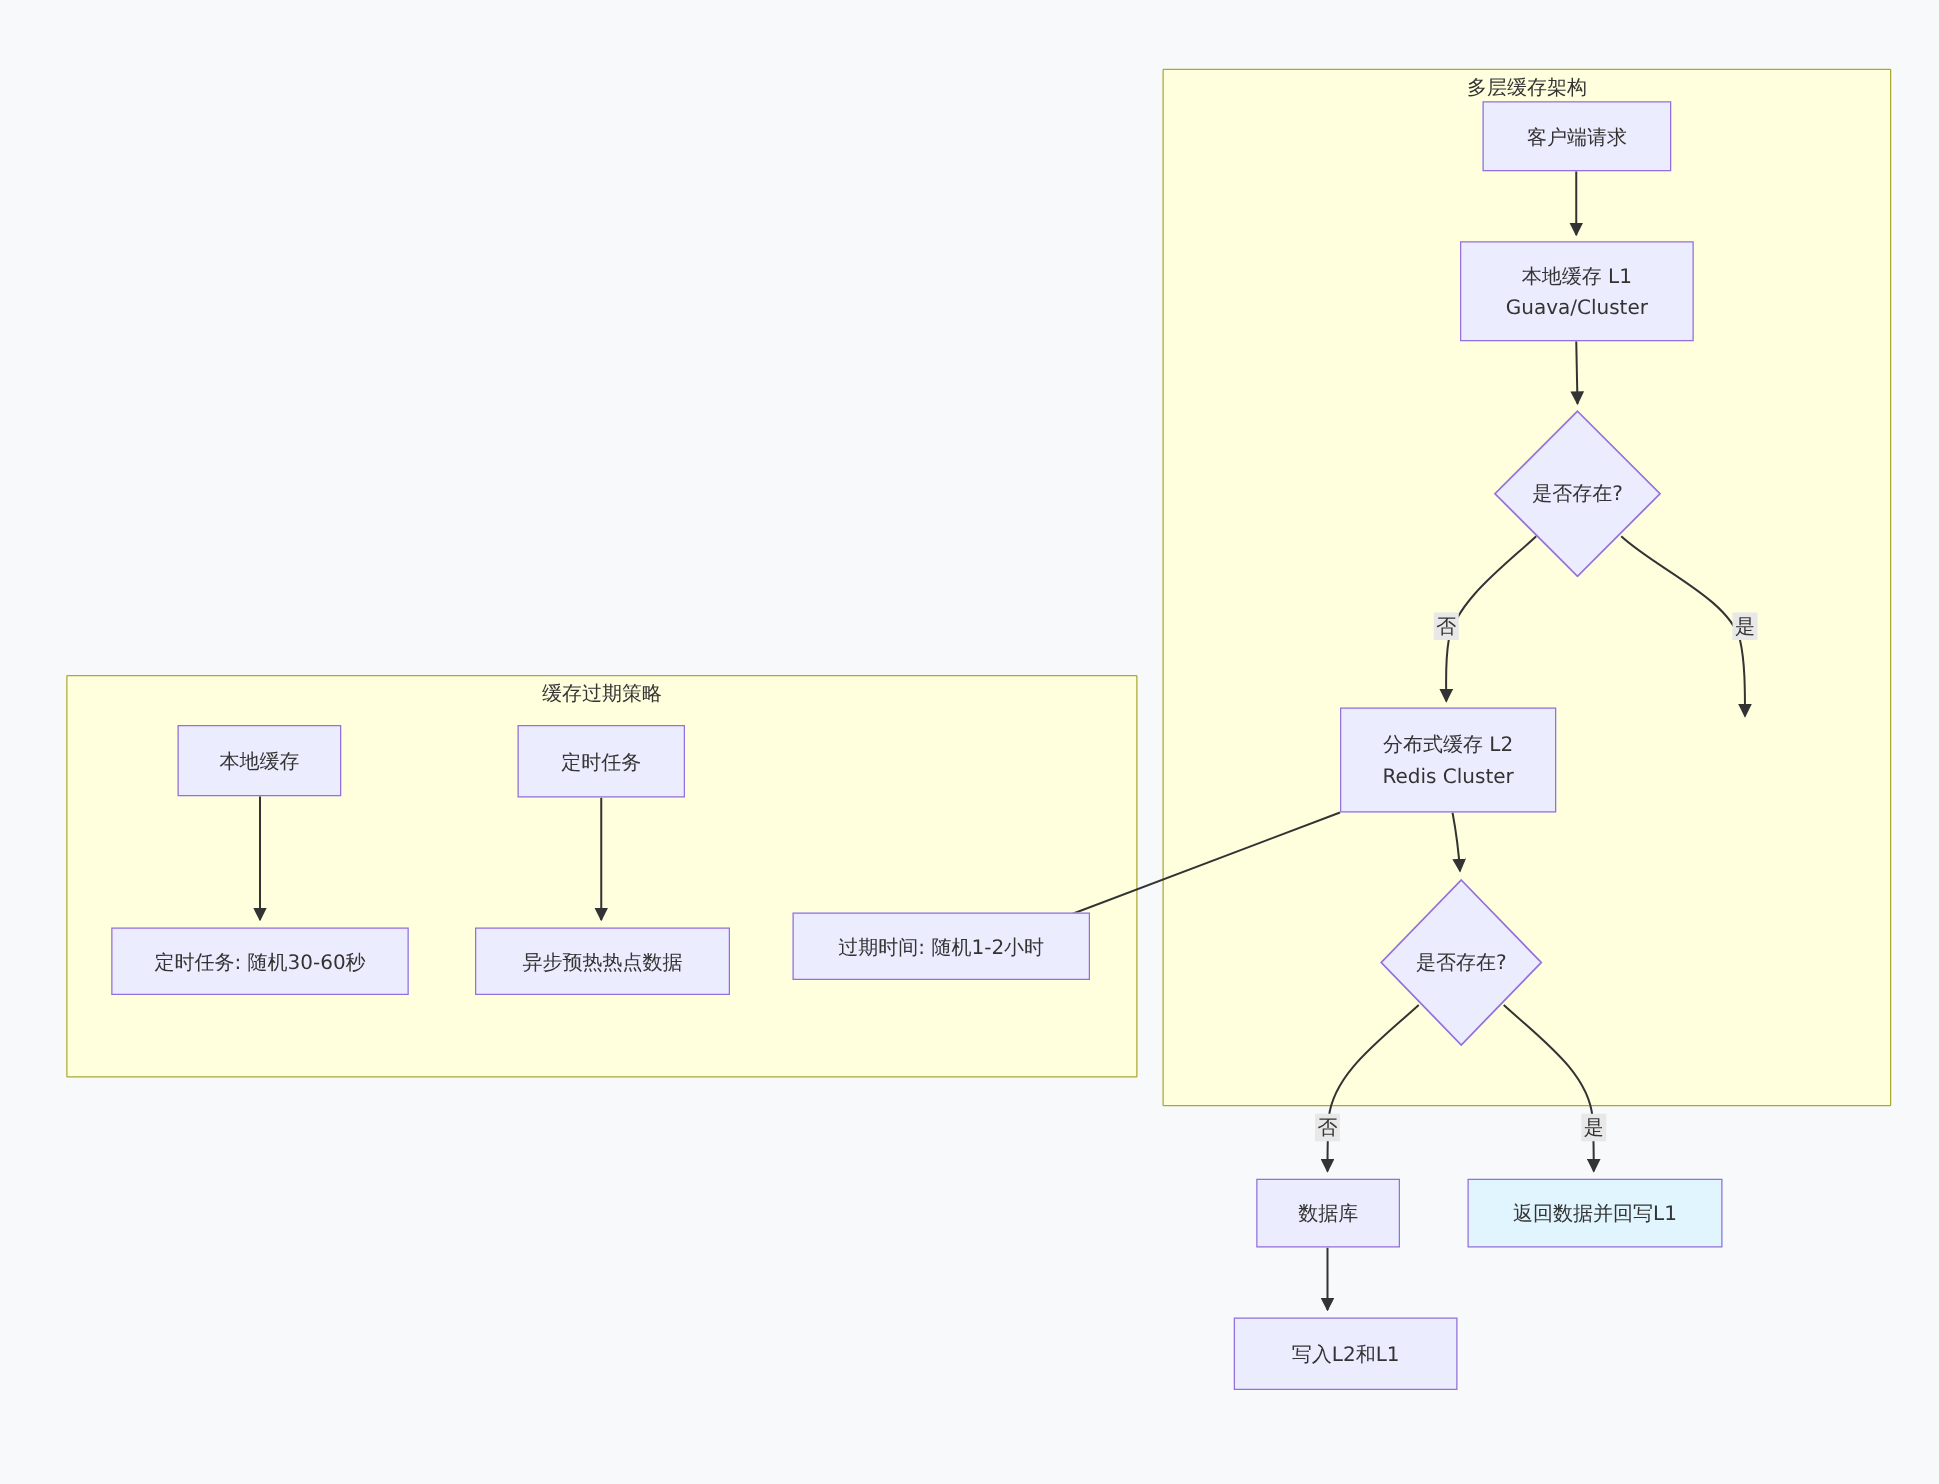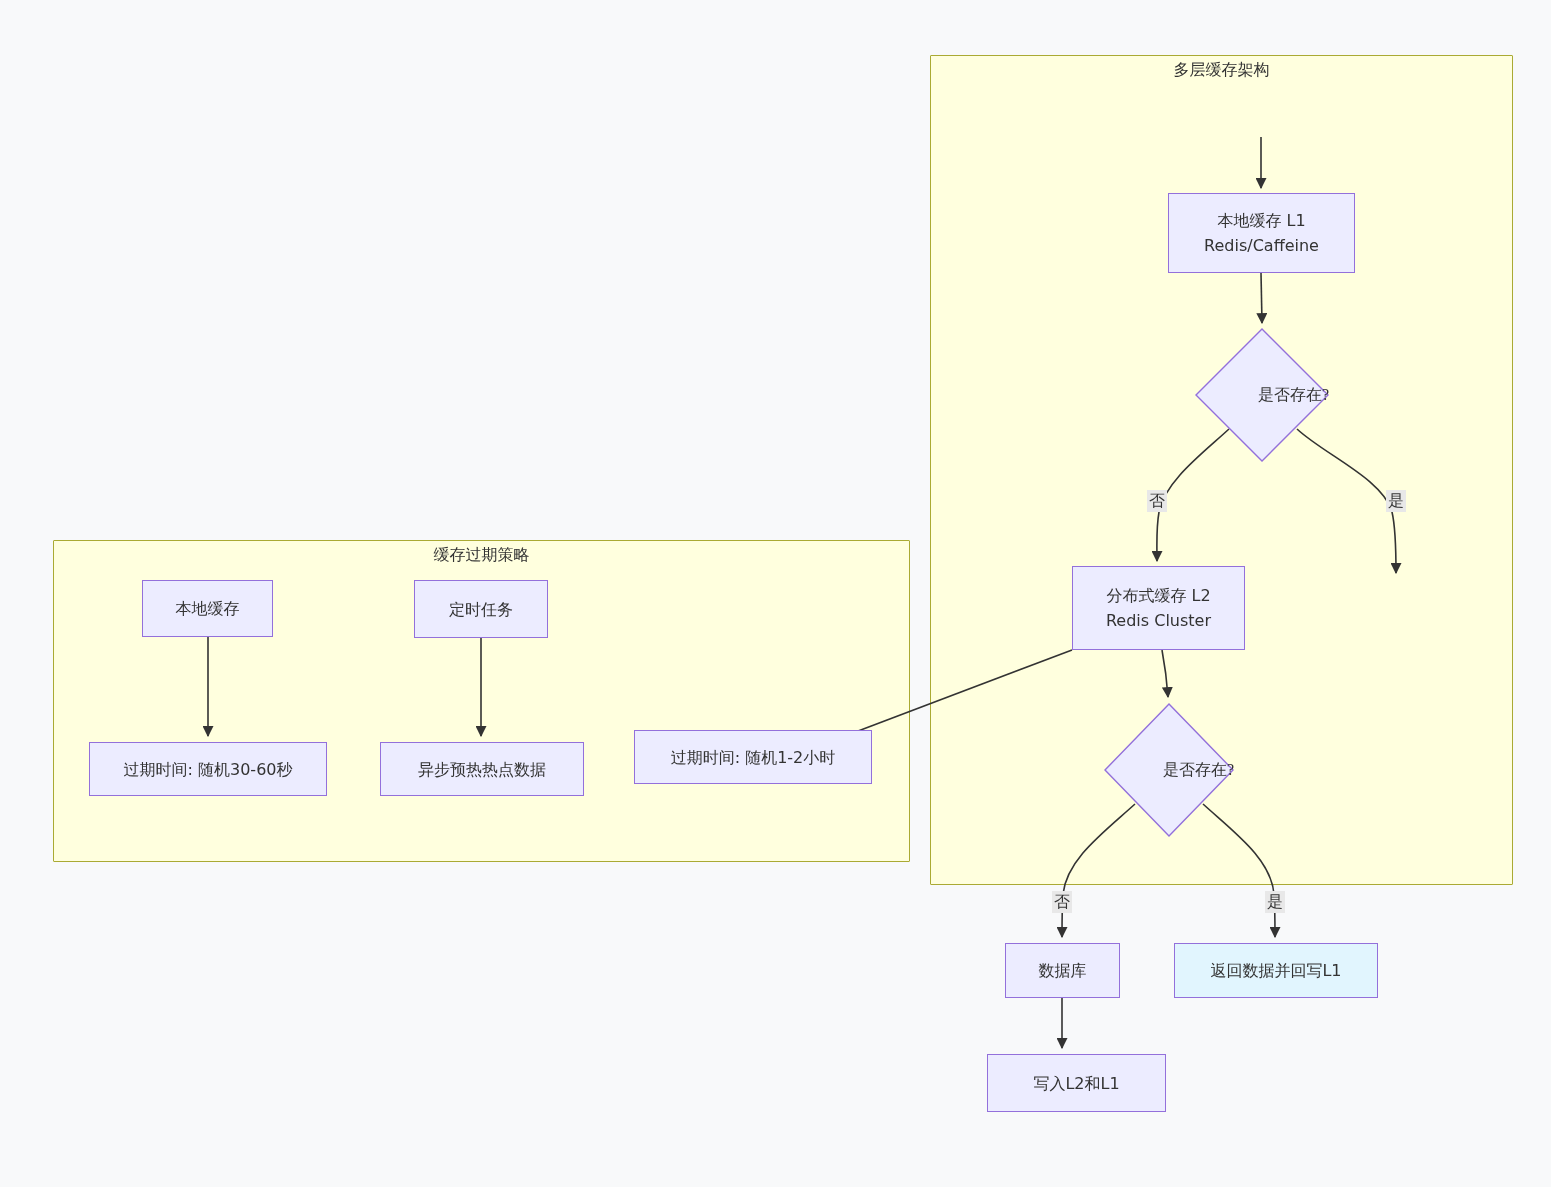--- a/index.html
+++ b/index.html
@@ -53,22 +53,21 @@
     color: #333333;
     text-align: center;
     line-height: 25px;
   }
   .node.green { background: #e8f5e9; }
   .node.blue  { background: #e1f5fe; }
   .diamond-wrap {
     position: absolute;
     display: flex;
     align-items: center;
-    justify-content: flex-end;
-    font-family: Liberation Serif, serif;
+    justify-content: center;
   }
   .diamond-wrap svg {
     position: absolute;
     left: 0;
     top: 0;
   }
   .diamond-label {
     position: relative;
     font-size: 16px;
     color: #333333;
@@ -111,24 +110,27 @@
       <path d="M1162,650 C1165,666 1167,682 1168,697" marker-end="url(#arrow)"></path>
       <path d="M1135,804 C1103,833 1067,859 1063,894 C1062,908 1062,924 1062,937" marker-end="url(#arrow)"></path>
       <path d="M1203,804 C1235,833 1271,859 1274,894 C1275,908 1275,924 1275,937" marker-end="url(#arrow)"></path>
       <path d="M1062,998 L1062,1048" marker-end="url(#arrow)"></path>
       <path d="M208,637 L208,736" marker-end="url(#arrow)"></path>
       <path d="M481,638 L481,736" marker-end="url(#arrow)"></path>
       <path d="M1072,650 L837,739" marker-end="url(#arrow)"></path>
     </g>
   </svg>
 
+  <div class="node" style="left:1186px; top:81px; width:151px; height:56px;">
+    <span>客户端请求</span>
+  </div>
 
   <div class="node" style="left:1168px; top:193px; width:187px; height:80px;">
     <span>本地缓存 L1</span>
-    <span>Redis/Caffeine</span>
+    <span>Guava/Cluster</span>
   </div>
 
   <div class="diamond-wrap" style="left:1195px; top:328px; width:134px; height:134px;">
     <svg width="134" height="134" viewBox="0 0 134 134">
       <polygon points="67,1 133,67 67,133 1,67" fill="#ececff" stroke="#9370db" stroke-width="1.4"></polygon>
     </svg>
     <span class="diamond-label">是否存在?</span>
   </div>
 
   <div class="node" style="left:1072px; top:566px; width:173px; height:84px;">
@@ -158,21 +160,21 @@
 
   <div class="node" style="left:414px; top:580px; width:134px; height:58px;">
     <span>定时任务</span>
   </div>
 
   <div class="node" style="left:142px; top:580px; width:131px; height:57px;">
     <span>本地缓存</span>
   </div>
 
   <div class="node" style="left:89px; top:742px; width:238px; height:54px;">
-    <span>过期时间: 随机30-60秒</span>
+    <span>定时任务: 随机30-60秒</span>
   </div>
 
   <div class="node" style="left:380px; top:742px; width:204px; height:54px;">
     <span>异步预热热点数据</span>
   </div>
 
   <div class="node" style="left:634px; top:730px; width:238px; height:54px;">
     <span>过期时间: 随机1-2小时</span>
   </div>
 

